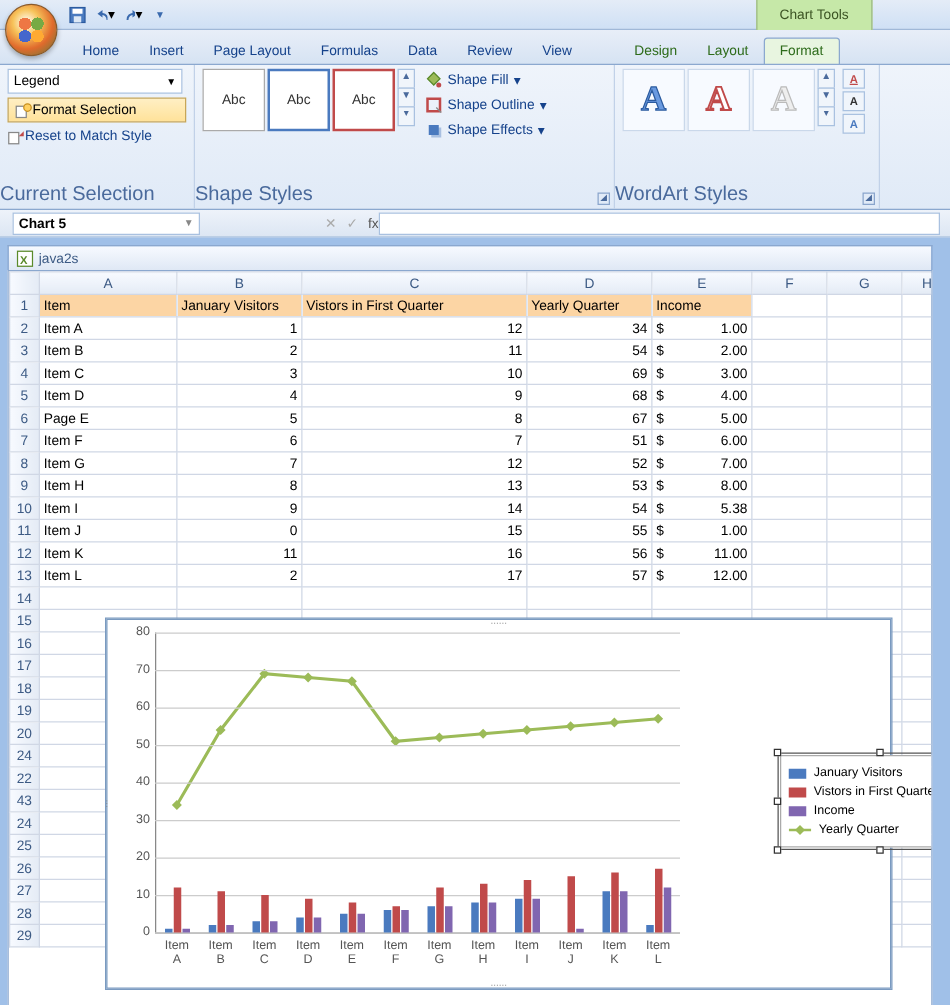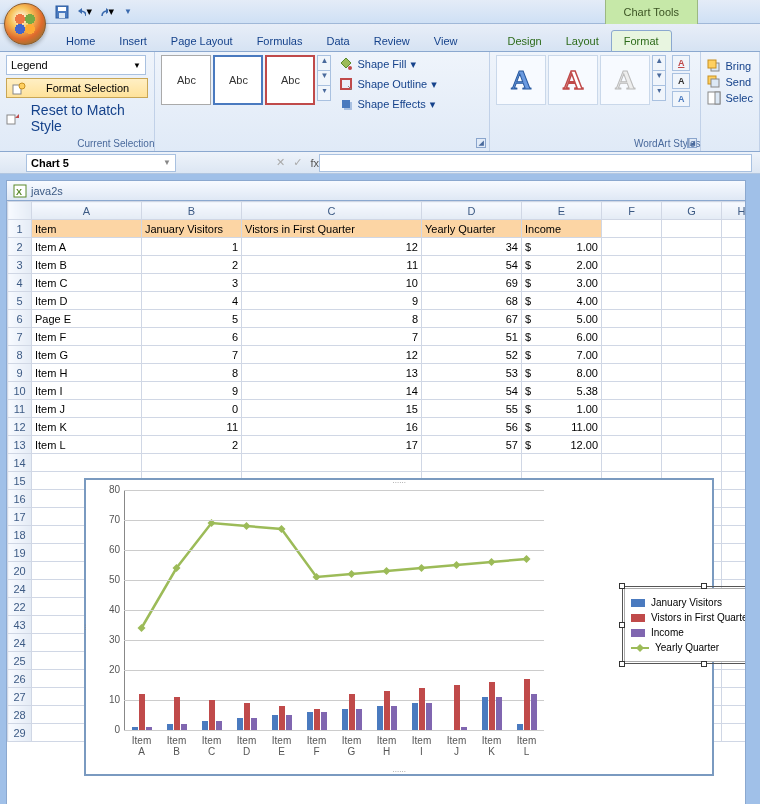--- a/index.html
+++ b/index.html
@@ -13,43 +13,43 @@
  radial-gradient(circle at 17px 17px,#fa3 0 5px,transparent 5px)}
 .qat{margin-left:54px;display:flex;align-items:center;gap:6px}
 .qat-ic{width:16px;height:16px;display:flex;align-items:center;justify-content:center;cursor:pointer}
 .title-center{position:absolute;left:0;right:0;text-align:center;color:#3c5a8a;font-size:12px;pointer-events:none}
 .chart-tools{position:absolute;right:62px;top:0;height:24px;background:#c6e8a8;padding:0 18px;display:flex;align-items:center;color:#3b5323;font-size:11px;border-left:1px solid #9cb882;border-right:1px solid #9cb882}
 .tabstrip{height:28px;background:linear-gradient(#e8eef8,#d6e3f3);display:flex;align-items:flex-end;padding-left:54px;border-bottom:1px solid #8ba8cf}
 .tab{padding:4px 12px 4px;color:#15428b;cursor:pointer;font-size:11px}
 .tab.context{color:#2d6b1a}
 .tab.active{background:#fff;border:1px solid #8ba8cf;border-bottom:1px solid #fff;border-radius:3px 3px 0 0;margin-bottom:-1px}
 .tab.active.context{background:#e8f5e0;border-color:#8ba8cf}
-.ribbon{height:100px;background:linear-gradient(#eff4fb,#e0eaf7);display:flex;border-bottom:1px solid #8ba8cf}
+.ribbon{height:116px;background:linear-gradient(#eff4fb,#e0eaf7);display:flex;border-bottom:1px solid #8ba8cf}
 .group{border-right:1px solid #c1d1e8;padding:3px 6px 0;display:flex;flex-direction:column;position:relative}
-.group-lbl{position:absolute;bottom:2px;left:0;right:0;text-align:right;color:#4a6a9c;font-size:10px}
+.group-lbl{position:absolute;bottom:2px;left:0;right:0;text-align:left;color:#4a6a9c;font-size:16px}
 .group-dlg{position:absolute;bottom:3px;right:3px;width:10px;height:10px;border:1px solid #8aa5cc;font-size:7px;text-align:center;color:#4a6a9c;line-height:8px}
 .sel-combo{width:140px;height:20px;border:1px solid #a9c1e0;background:#fff;display:flex;align-items:center;padding:0 4px;margin-bottom:3px}
-.sel-btn{padding:2px 5px;border:1px solid #c8a656;background:linear-gradient(#ffefc4,#ffe29a);display:flex;align-items:center;gap:20px;margin-bottom:2px;font-size:11px}
-.sel-link{padding:2px 0;display:flex;align-items:center;gap:12px;color:#15428b;font-size:14px}
+.sel-btn{padding:2px 5px;border:1px solid #c8a656;background:linear-gradient(#ffefc4,#ffe29a);display:flex;align-items:center;gap:0;margin-bottom:2px;font-size:11px}
+.sel-link{padding:2px 0;display:flex;align-items:center;gap:0;color:#15428b;font-size:11px}
 .shape-gal{display:flex;align-items:flex-start;gap:2px}
 .shape-item{width:50px;height:50px;border:1px solid #aaa;background:#fff;display:flex;align-items:center;justify-content:center;font-size:11px;color:#333}
 .shape-item.blue{border:2px solid #4a7abf}
 .shape-item.red{border:2px solid #c04a4a}
 .gal-arrows{width:14px;display:flex;flex-direction:column}
 .gal-arrows div{height:16px;border:1px solid #a9c1e0;text-align:center;font-size:8px;color:#4a6a9c;margin-bottom:-1px;background:#f0f5fb}
 .shape-opts{margin-left:6px;display:flex;flex-direction:column;gap:2px}
 .shape-opt{display:flex;align-items:center;gap:4px;padding:2px;font-size:11px;color:#15428b}
 .wa-gal{display:flex;gap:2px;align-items:flex-start}
 .wa-item{width:50px;height:50px;border:1px solid #cad8ea;background:#f7faff;display:flex;align-items:center;justify-content:center;font-size:28px;font-weight:bold;font-family:"Times New Roman",serif}
 .wa-side{width:18px;display:flex;flex-direction:column;gap:2px;margin-left:4px}
 .wa-side div{height:16px;border:1px solid #a9c1e0;font-size:9px;text-align:center;line-height:14px;background:#f0f5fb}
 .arrange{display:flex;flex-direction:column;gap:2px;padding-top:4px}
 .arrange div{display:flex;align-items:center;gap:4px;font-size:11px;color:#15428b}
 .namebox-bar{height:22px;background:linear-gradient(#eef3fa,#dce6f3);border-bottom:1px solid #b1c6e1;display:flex;align-items:center}
-.namebox{width:150px;margin-left:26px;border:1px solid #a9c1e0;background:#fff;height:18px;display:flex;align-items:center;padding:0 4px;font-size:11px;font-weight:bold}
+.namebox{width:150px;margin-left:10px;border:1px solid #a9c1e0;background:#fff;height:18px;display:flex;align-items:center;padding:0 4px;font-size:11px;font-weight:bold}
 .fx-area{display:flex;align-items:center;margin-left:100px;gap:8px}
 .fx{color:#555}
 .fbar{flex:1;height:18px;border:1px solid #a9c1e0;background:#fff;margin-right:8px}
 .mdi{background:#a0c0e8;padding:6px 0 0 6px;height:640px}
 .mdi-title{height:20px;background:linear-gradient(#f7faff,#dfe8f5);border:1px solid #8ba8cf;border-bottom:none;display:flex;align-items:center;padding:0 6px;gap:4px;width:740px;font-size:11px;color:#3c5a84}
 .sheet{width:740px;height:610px;border:1px solid #8ba8cf;background:#fff;position:relative;overflow:hidden}
 .grid{position:absolute;left:0;top:0;width:100%}
 .grid table{border-collapse:collapse;width:100%;table-layout:fixed}
 .grid th,.grid td{border:1px solid #d0d7e5;height:18px;padding:0 3px;font-size:11px;white-space:nowrap;overflow:hidden}
 .grid th{background:linear-gradient(#f7faff,#e4ebf5);color:#3c5a84;font-weight:normal;text-align:center}
@@ -156,65 +156,41 @@
         <div class="shape-opt"><svg width="14" height="14">
               <rect x="2" y="2" width="10" height="10" fill="none" stroke="#c04a4a" stroke-width="2"></rect>
               <path d="M9 9 L13 13" stroke="#888"></path>
             </svg><span>Shape Outline</span> ▾</div>
         <div class="shape-opt"><svg width="14" height="14">
               <rect x="3" y="3" width="8" height="8" fill="#4a7abf"></rect>
               <rect x="5" y="5" width="8" height="8" fill="#4a7abf" opacity=".4"></rect>
             </svg><span>Shape Effects</span> ▾</div>
       </div>
     </div>
+    <div class="group-lbl">Shape Styles</div>
     <div class="group-dlg">◢</div>
   </div>
   <div class="group" style="width:212px">
     <div class="wa-gal">
       <div class="wa-item" style="color:#6a9ae0;-webkit-text-stroke:1px #2a5a9f">A</div>
       <div class="wa-item" style="color:#fff;-webkit-text-stroke:1.5px #c04a4a">A</div>
       <div class="wa-item" style="color:#eee;-webkit-text-stroke:1px #bbb">A</div>
       <div class="gal-arrows">
           <div>▲</div>
           <div>▼</div>
           <div>▾</div>
         </div>
       <div class="wa-side">
         <div style="color:#c04a4a;font-weight:bold;text-decoration:underline">A</div>
         <div style="color:#333;font-weight:bold">A</div>
         <div style="color:#4a7abf;font-weight:bold">A</div>
       </div>
     </div>
     <div class="group-lbl">WordArt Styles</div>
     <div class="group-dlg">◢</div>
-  </div>
-  <div class="group" style="flex:1">
-    <div class="arrange">
-      <div>
-          <svg width="14" height="14">
-            <rect x="4" y="4" width="8" height="8" fill="#dce8f5" stroke="#888"></rect>
-            <rect x="1" y="1" width="8" height="8" fill="#ffd060" stroke="#c89020"></rect>
-          </svg>
-          <span>Bring</span>
-        </div>
-      <div>
-          <svg width="14" height="14">
-            <rect x="1" y="1" width="8" height="8" fill="#ffd060" stroke="#c89020"></rect>
-            <rect x="4" y="4" width="8" height="8" fill="#dce8f5" stroke="#888"></rect>
-          </svg>
-          <span>Send</span>
-        </div>
-      <div>
-          <svg width="14" height="14">
-            <rect x="1" y="1" width="12" height="12" fill="#fff" stroke="#888"></rect>
-            <rect x="8" y="1" width="5" height="12" fill="#dce8f5" stroke="#888"></rect>
-          </svg>
-          <span>Selec</span>
-        </div>
-    </div>
   </div>
 </div>
 
 <div class="namebox-bar">
   <div class="namebox">
       <span>Chart 5</span>
       <span style="margin-left:auto;font-size:8px;color:#888">▼</span>
     </div>
   <div class="fx-area">
     <span style="color:#aaa">✕</span>

